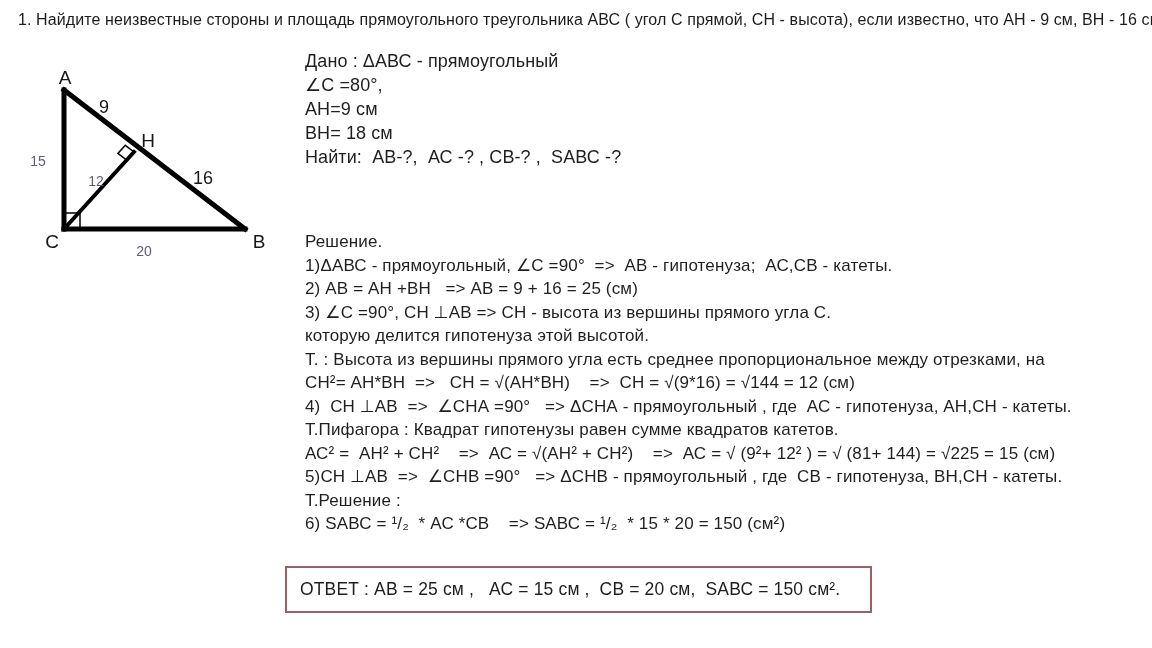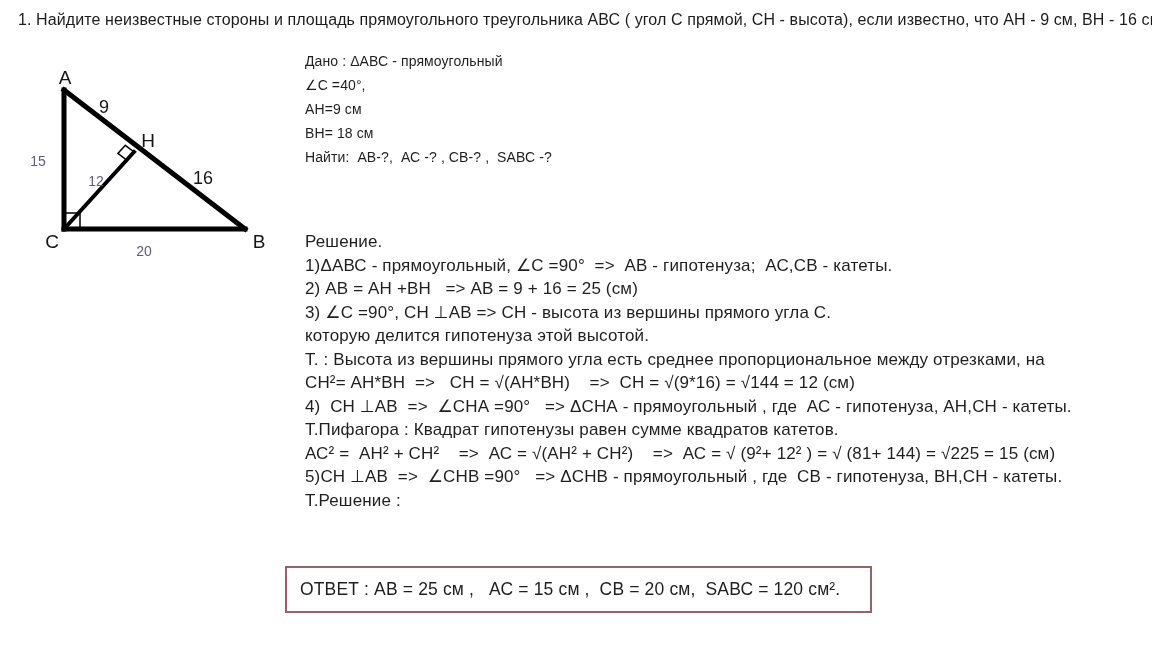--- a/index.html
+++ b/index.html
@@ -27,21 +27,21 @@
     top: 50px;
   }
   .diagram text { font-family: "Liberation Sans", "DejaVu Sans", sans-serif; }
   .vertex-label { font-size: 19px; fill: #161616; }
   .side-label-dark { font-size: 18px; fill: #161616; }
   .side-label-muted { font-size: 14px; fill: #5d5d7e; }
   .given {
     position: absolute;
     left: 305px;
     top: 49px;
-    font-size: 14px;
+    font-size: 18px;
     line-height: 24px;
     letter-spacing: 0.1px;
   }
   .solution {
     position: absolute;
     left: 305px;
     top: 230px;
     font-size: 17px;
     line-height: 23.5px;
     letter-spacing: 0.15px;
@@ -88,38 +88,39 @@
 
     <text class="side-label-dark" text-anchor="middle" x="104" y="63">9</text>
     <text class="side-label-dark" text-anchor="middle" x="203" y="134">16</text>
     <text class="side-label-muted" text-anchor="middle" x="38" y="116">15</text>
     <text class="side-label-muted" text-anchor="middle" x="96" y="136">12</text>
     <text class="side-label-muted" text-anchor="middle" x="144" y="206">20</text>
   </svg>
 
   <div class="given">
     <div class="line">Дано : ΔАВС - прямоугольный</div>
-    <div class="line">∠С =40°,</div>
+    <div class="line">∠С =80°,</div>
     <div class="line">АН=9 см</div>
     <div class="line">ВН= 18 см</div>
     <div class="line">Найти:  АВ-?,  АС -? , СВ-? ,  SАВС -?</div>
   </div>
 
   <div class="solution">
     <div class="line">Решение.</div>
     <div class="line">1)ΔАВС - прямоугольный, ∠С =90°  =&gt;  АВ - гипотенуза;  АС,СВ - катеты.</div>
     <div class="line">2) АВ = АН +ВН   =&gt; АВ = 9 + 16 = 25 (см)</div>
     <div class="line">3) ∠С =90°, СН ⊥АВ =&gt; СН - высота из вершины прямого угла С.</div>
     <div class="line">которую делится гипотенуза этой высотой.</div>
     <div class="line">Т. : Высота из вершины прямого угла есть среднее пропорциональное между отрезками, на</div>
     <div class="line">СН²= АН*ВН  =&gt;   СН = √(АН*ВН)    =&gt;  СН = √(9*16) = √144 = 12 (см)</div>
     <div class="line">4)  СН ⊥АВ  =&gt;  ∠СНА =90°   =&gt; ΔСНА - прямоугольный , где  АС - гипотенуза, АН,СН - катеты.</div>
     <div class="line">Т.Пифагора : Квадрат гипотенузы равен сумме квадратов катетов.</div>
     <div class="line">АС² =  АН² + СН²    =&gt;  АС = √(АН² + СН²)    =&gt;  АС = √ (9²+ 12² ) = √ (81+ 144) = √225 = 15 (см)</div>
     <div class="line">5)СН ⊥АВ  =&gt;  ∠СНВ =90°   =&gt; ΔСНВ - прямоугольный , где  СВ - гипотенуза, ВН,СН - катеты.</div>
     <div class="line">Т.Решение :</div>
+    <div class="line">6) SАВС = ¹/₂  * АС *СВ    =&gt; SАВС = ¹/₂  * 15 * 20 = 150 (см²)</div>
   </div>
 
   <div class="answer-box">
-    <span class="line">ОТВЕТ : АВ = 25 см ,   АС = 15 см ,  СВ = 20 см,  SАВС = 120 см².</span>
+    <span class="line">ОТВЕТ : АВ = 25 см ,   АС = 15 см ,  СВ = 20 см,  SАВС = 150 см².</span>
   </div>
 
 </div>
 
 </body></html>

